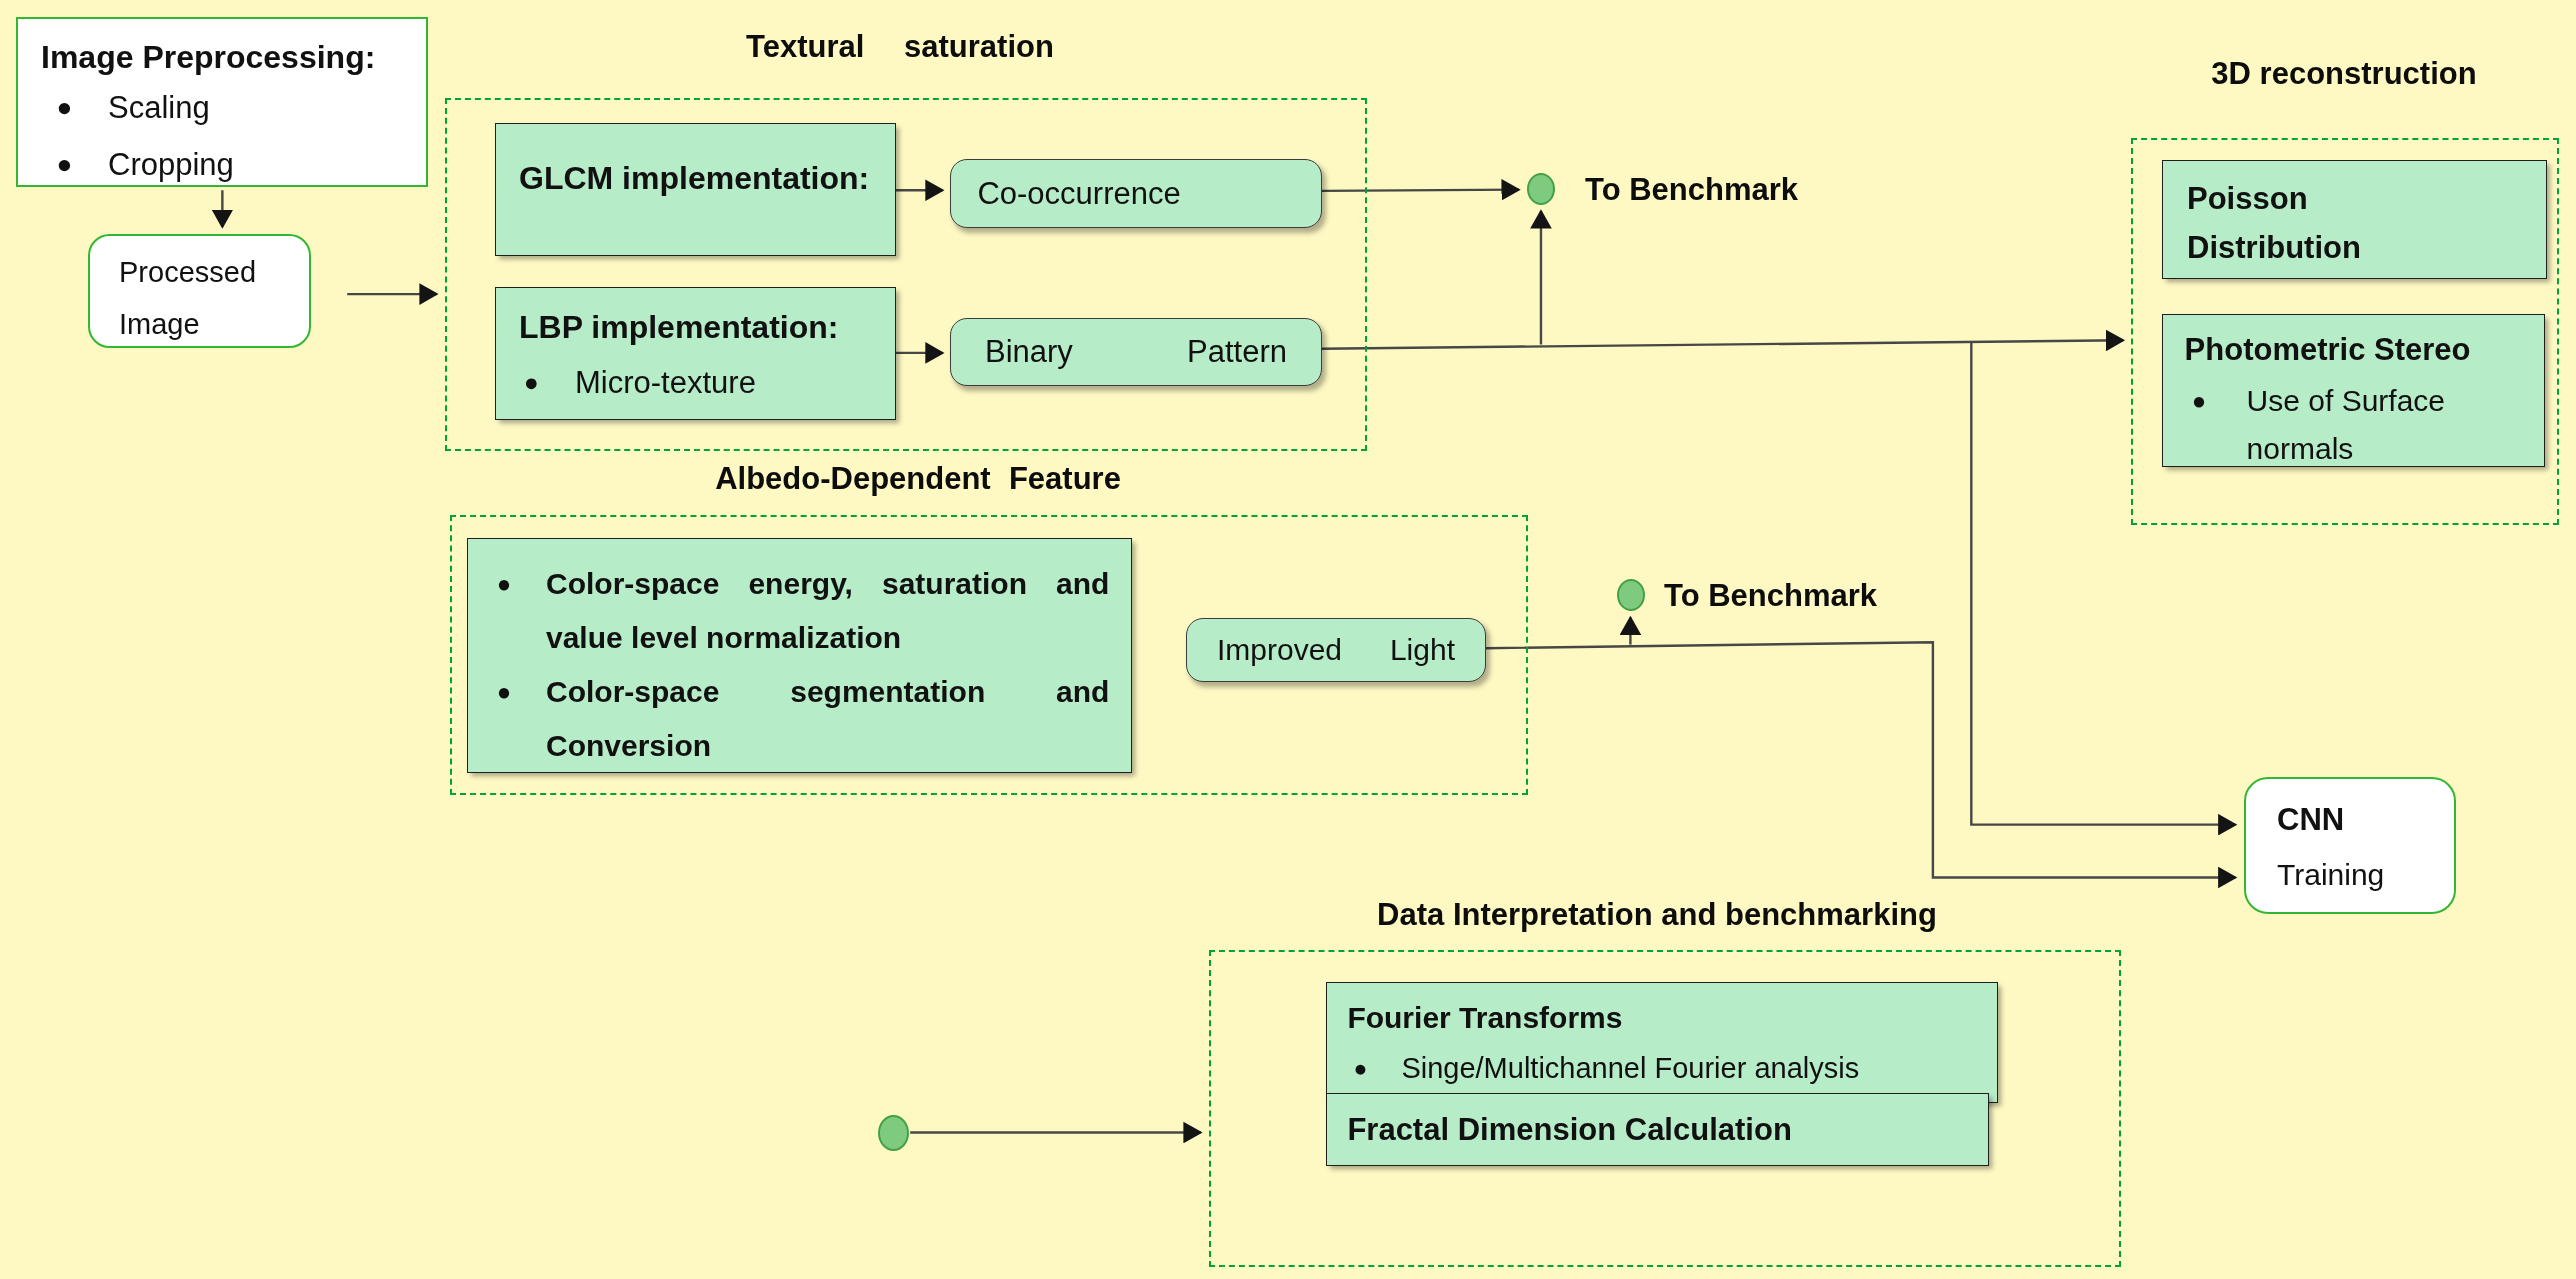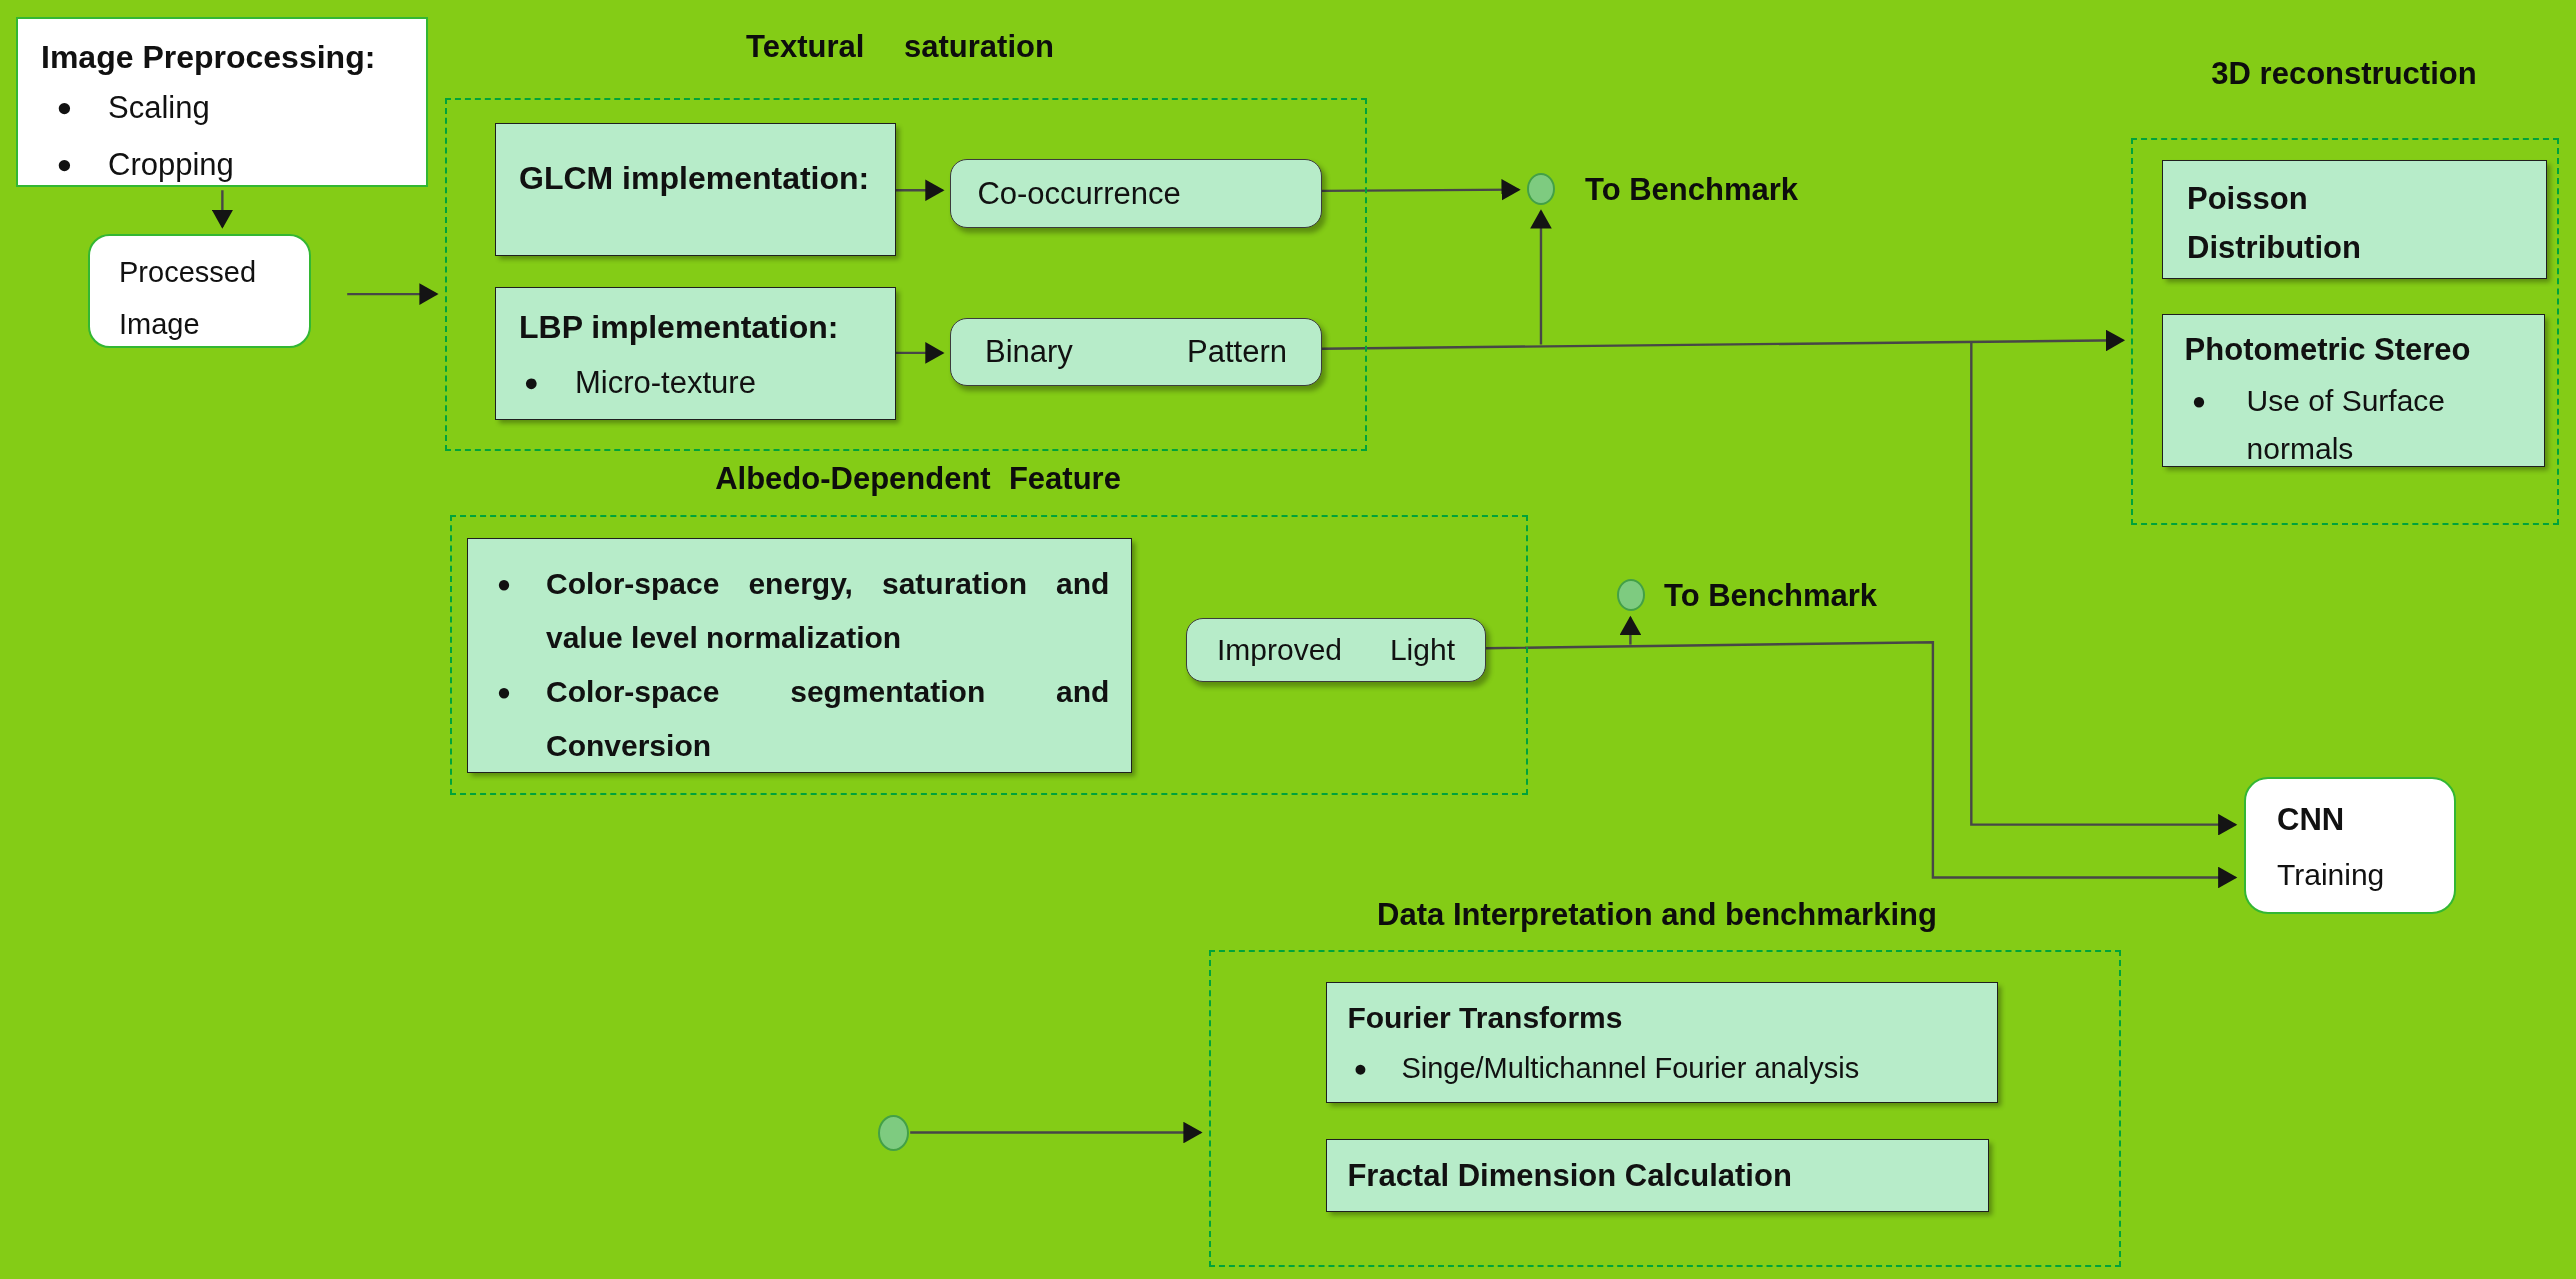--- a/index.html
+++ b/index.html
@@ -8,21 +8,21 @@
     --green-border:#33b733;
     --dashed-green:#00a33a;
     --dot-fill:#7ecb80;
     --dot-stroke:#43a047;
     --line:#474747;
     --ink:#111111;
   }
   *{box-sizing:border-box;margin:0;padding:0;}
   html,body{background:#ffffff;}
   body{font-family:"Liberation Sans","DejaVu Sans",sans-serif;color:var(--ink);}
-  #stage{position:relative;width:2576px;height:1279px;background:#84cc16;overflow:hidden;}
+  #stage{position:relative;width:2576px;height:1279px;background:#fef9c3;overflow:hidden;}
 
   .abs{position:absolute;}
 
   
   .sec-title{position:absolute;text-align:center;font-weight:bold;font-size:31px;color:#0d0d0d;white-space:nowrap;}
 
   
   .mint{background:var(--mint);border:1.8px solid var(--mint-border);box-shadow:3.6px 4.2px 4.8px rgba(0,0,0,.32);}
   .mint-round{background:var(--mint);border:1.8px solid #3c3c3c;border-radius:17px;box-shadow:3.6px 4.2px 4.8px rgba(0,0,0,.30);}
 
@@ -85,21 +85,21 @@
            padding:13.2px 0 0 31px;line-height:55px;}
   #cnn-box .l1{font-size:31px;font-weight:bold;}
   #cnn-box .l2{font-size:30px;}
 
   #di-title{left:1273px;top:897px;width:768px;}
   #di-container{left:1209px;top:950px;width:912px;height:317px;}
   #fourier-box{left:1326px;top:982px;width:672px;height:121px;padding:9.6px 10.8px 0 20.4px;}
   #fourier-box .title{font-size:30px;font-weight:bold;line-height:49px;}
   #fourier-box .bullet-row{font-size:29px;line-height:48px;margin-top:2.4px;}
   #fourier-box .marker{width:54px;padding-left:6px;font-size:23px;}
-  #fractal-box{left:1326px;top:1139px;width:663px;height:73px;display:flex;align-items:center;
+  #fractal-box{left:1326px;top:1093px;width:663px;height:73px;display:flex;align-items:center;
                padding-left:20.4px;font-size:31px;font-weight:bold;}
 
   
   .gdot{position:absolute;background:var(--dot-fill);border:2.4px solid var(--dot-stroke);
         border-radius:50%;}
   #dot-benchmark-1{left:1527px;top:173px;width:28px;height:32px;}
   #dot-benchmark-2{left:1617px;top:579px;width:28px;height:32px;}
   #dot-data-interp{left:878px;top:1115px;width:31px;height:36px;}
 
   #connector-layer{position:absolute;left:0;top:0;width:2576px;height:1279px;pointer-events:none;}

